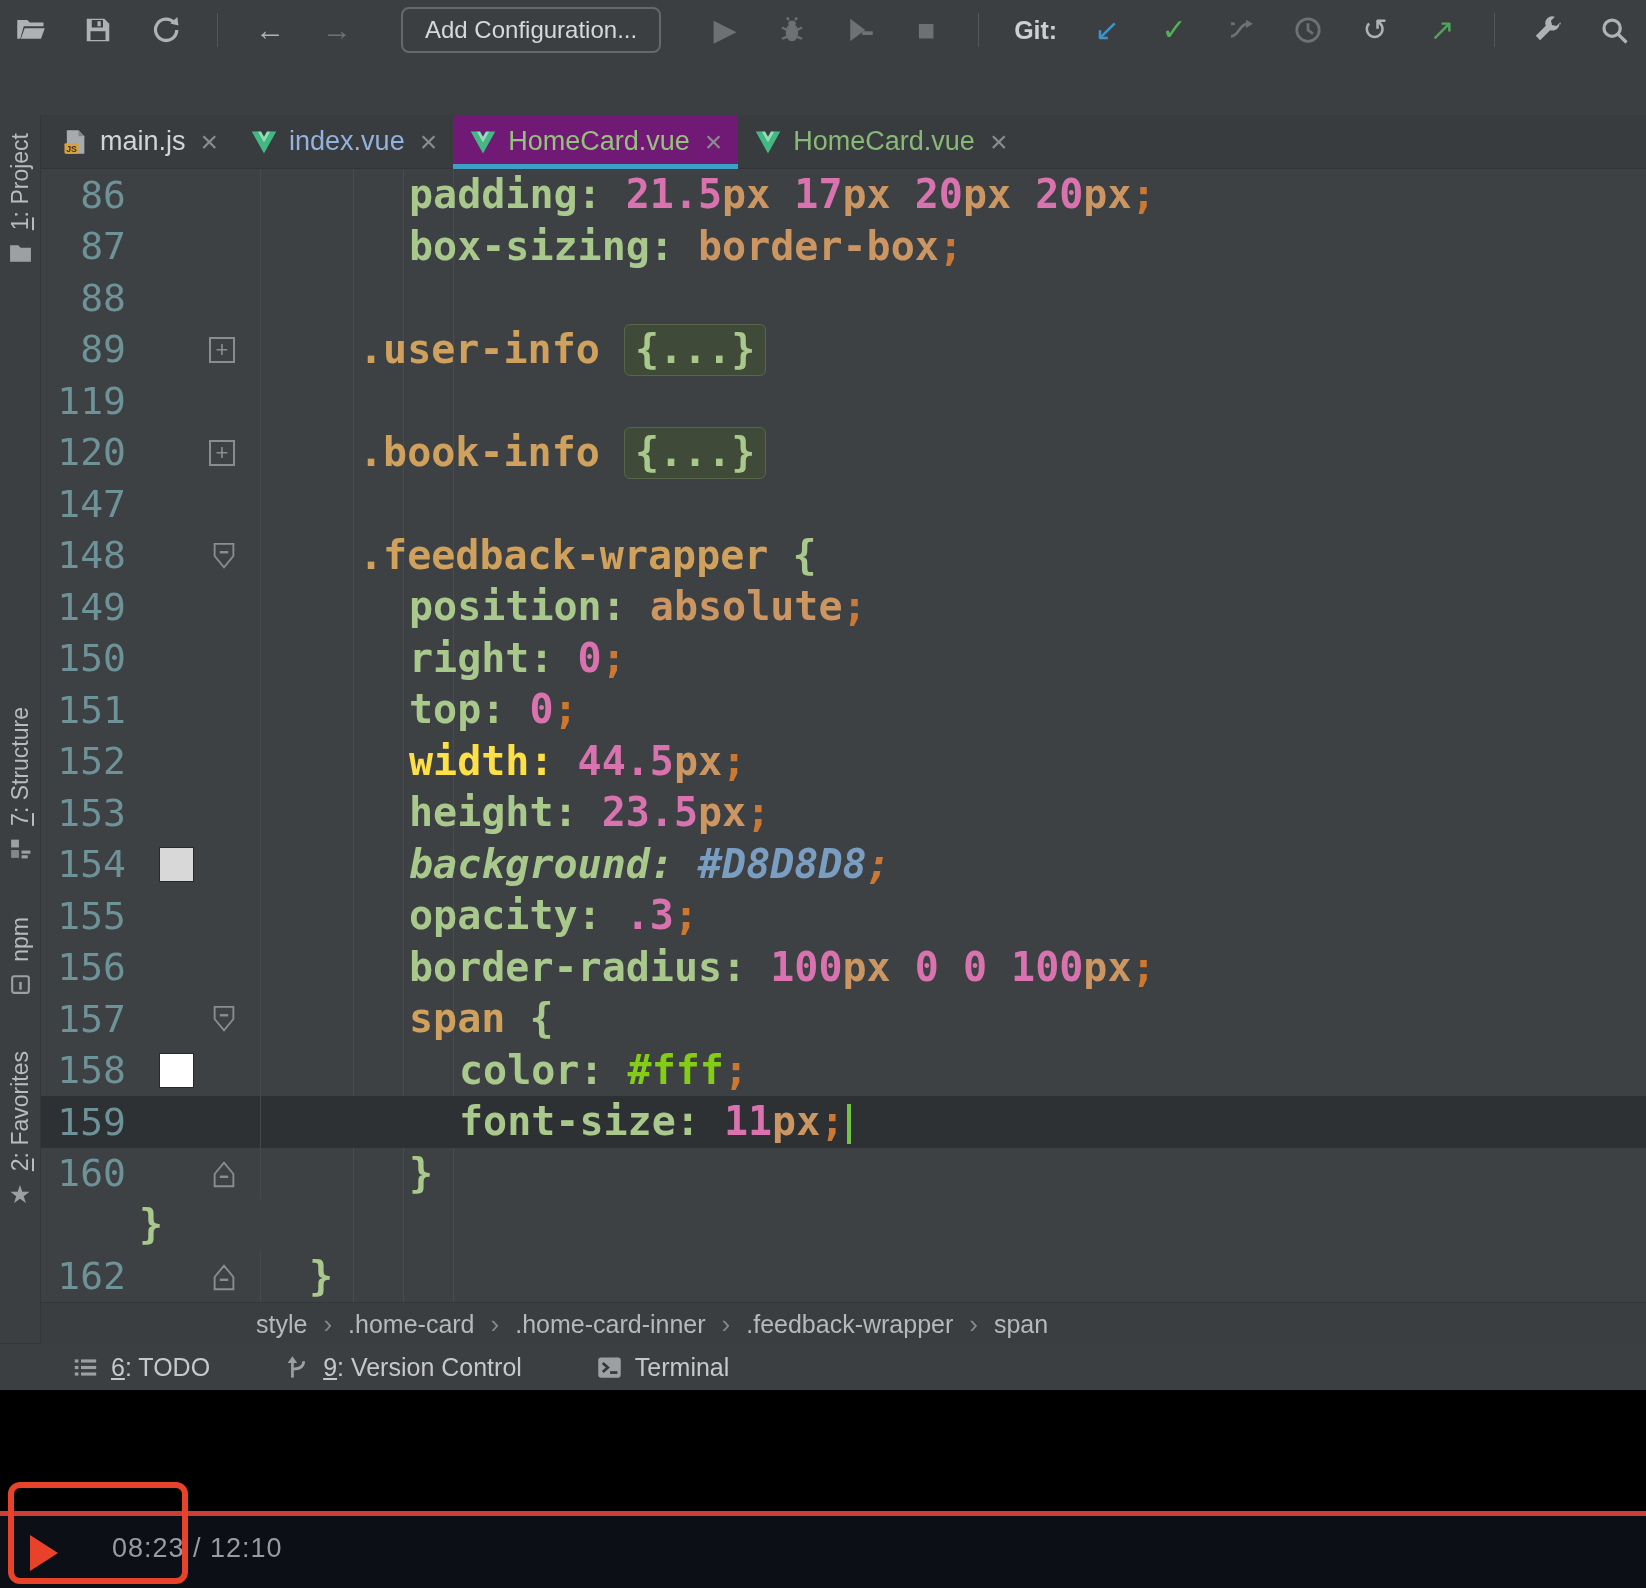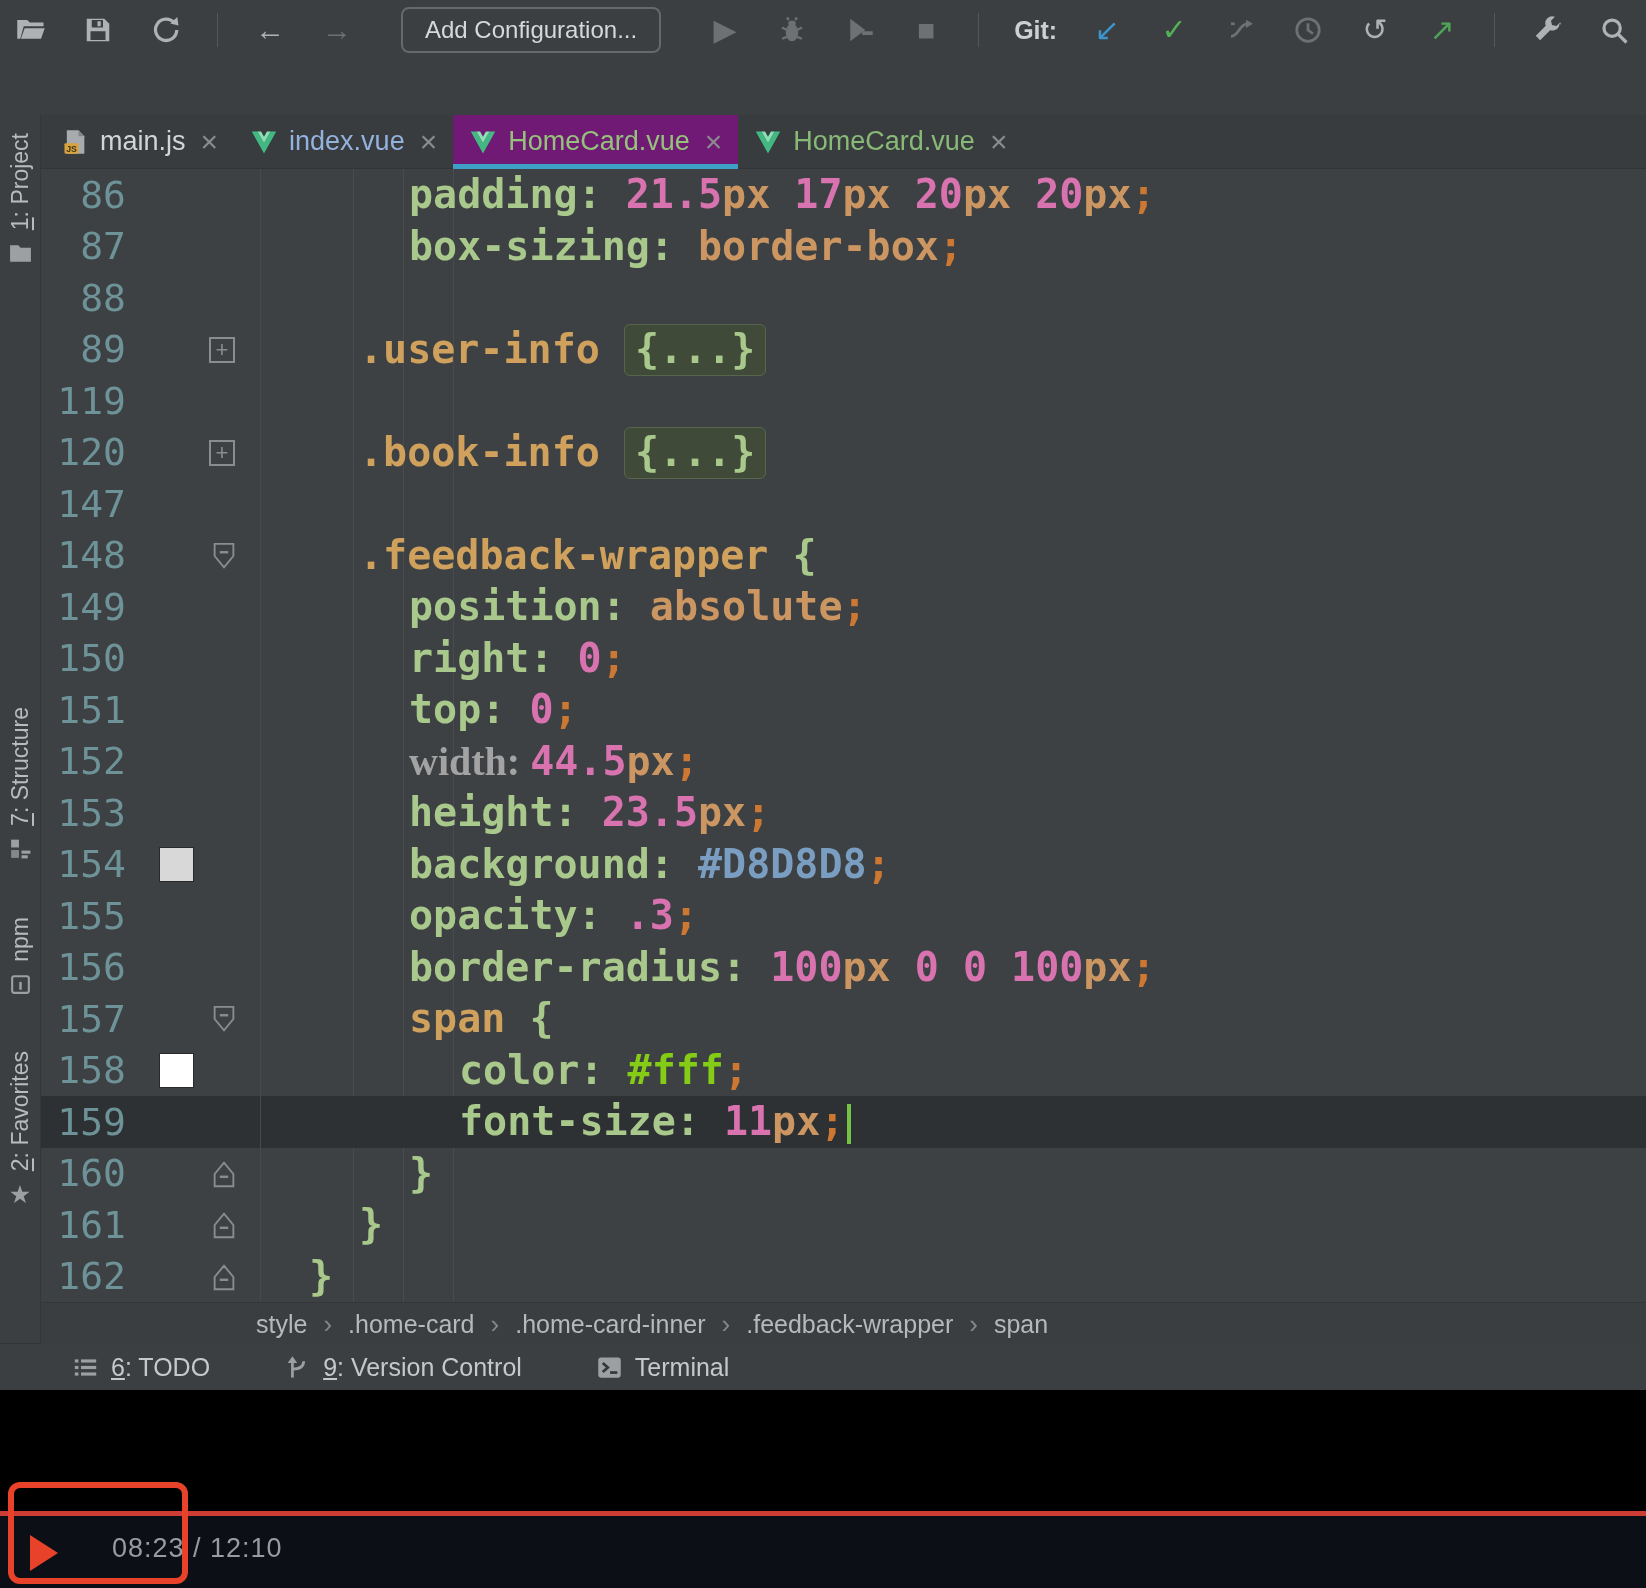--- a/index.html
+++ b/index.html
@@ -320,34 +320,34 @@
             <div class="row">
               <div class="gutter">
                 <span class="lnum">151</span>
               </div>
               <div class="code" style="padding-left: 148px;"><span class="tk prop" style="color: rgb(169, 200, 139);">top: </span><span class="tk num" style="color: rgb(216, 115, 176);">0</span><span class="tk semi" style="color: rgb(204, 120, 50);">;</span></div>
             </div>
             <div class="row">
               <div class="gutter">
                 <span class="lnum">152</span>
               </div>
-              <div class="code" style="padding-left: 148px;"><span class="tk prop" style="color: #a3a3a3; font-family: Liberation Serif, serif;">width: </span><span class="tk num" style="color: rgb(216, 115, 176);">44.5</span><span class="tk unit" style="color: rgb(204, 150, 98);">px</span><span class="tk semi" style="color: rgb(204, 120, 50);">;</span></div>
+              <div class="code" style="padding-left: 148px;"><span class="tk prop" style="color: #fde047;">width: </span><span class="tk num" style="color: rgb(216, 115, 176);">44.5</span><span class="tk unit" style="color: rgb(204, 150, 98);">px</span><span class="tk semi" style="color: rgb(204, 120, 50);">;</span></div>
             </div>
             <div class="row">
               <div class="gutter">
                 <span class="lnum">153</span>
               </div>
               <div class="code" style="padding-left: 148px;"><span class="tk prop" style="color: rgb(169, 200, 139);">height: </span><span class="tk num" style="color: rgb(216, 115, 176);">23.5</span><span class="tk unit" style="color: rgb(204, 150, 98);">px</span><span class="tk semi" style="color: rgb(204, 120, 50);">;</span></div>
             </div>
             <div class="row">
               <div class="gutter">
                 <span class="lnum">154</span>
                 <span class="swatch" style="background: rgb(216, 216, 216);"></span>
               </div>
-              <div class="code" style="padding-left: 148px;"><span class="tk prop" style="color: rgb(169, 200, 139);">background: </span><span class="tk hex" style="color: rgb(122, 158, 194);">#D8D8D8</span><span class="tk semi" style="color: rgb(204, 120, 50);">;</span></div>
+              <div class="code" style="padding-left: 148px; font-style: italic;"><span class="tk prop" style="color: rgb(169, 200, 139);">background: </span><span class="tk hex" style="color: rgb(122, 158, 194);">#D8D8D8</span><span class="tk semi" style="color: rgb(204, 120, 50);">;</span></div>
             </div>
             <div class="row">
               <div class="gutter">
                 <span class="lnum">155</span>
               </div>
               <div class="code" style="padding-left: 148px;"><span class="tk prop" style="color: rgb(169, 200, 139);">opacity: </span><span class="tk num" style="color: rgb(216, 115, 176);">.3</span><span class="tk semi" style="color: rgb(204, 120, 50);">;</span></div>
             </div>
             <div class="row">
               <div class="gutter">
                 <span class="lnum">156</span>
@@ -385,29 +385,20 @@
                 <span class="foldmark">
                   <svg viewBox="0 0 26 32">
                     <path d="M3 29h20V16L13 4 3 16z" fill="none" stroke="#8A8D8F" stroke-width="2"></path>
                     <path d="M8.5 19h9" stroke="#8A8D8F" stroke-width="2.6"></path>
                   </svg>
                 </span>
               </div>
               <div class="code" style="padding-left: 148px;"><span class="tk brace" style="color: rgb(169, 200, 139);">}</span></div>
             </div>
             <div class="row">
-              <div class="gutter">
-                <span class="lnum">161</span>
-                <span class="foldmark">
-                  <svg viewBox="0 0 26 32">
-                    <path d="M3 29h20V16L13 4 3 16z" fill="none" stroke="#8A8D8F" stroke-width="2"></path>
-                    <path d="M8.5 19h9" stroke="#8A8D8F" stroke-width="2.6"></path>
-                  </svg>
-                </span>
-              </div>
               <div class="code" style="padding-left: 98px;"><span class="tk brace" style="color: rgb(169, 200, 139);">}</span></div>
             </div>
             <div class="row">
               <div class="gutter">
                 <span class="lnum">162</span>
                 <span class="foldmark">
                   <svg viewBox="0 0 26 32">
                     <path d="M3 29h20V16L13 4 3 16z" fill="none" stroke="#8A8D8F" stroke-width="2"></path>
                     <path d="M8.5 19h9" stroke="#8A8D8F" stroke-width="2.6"></path>
                   </svg>

